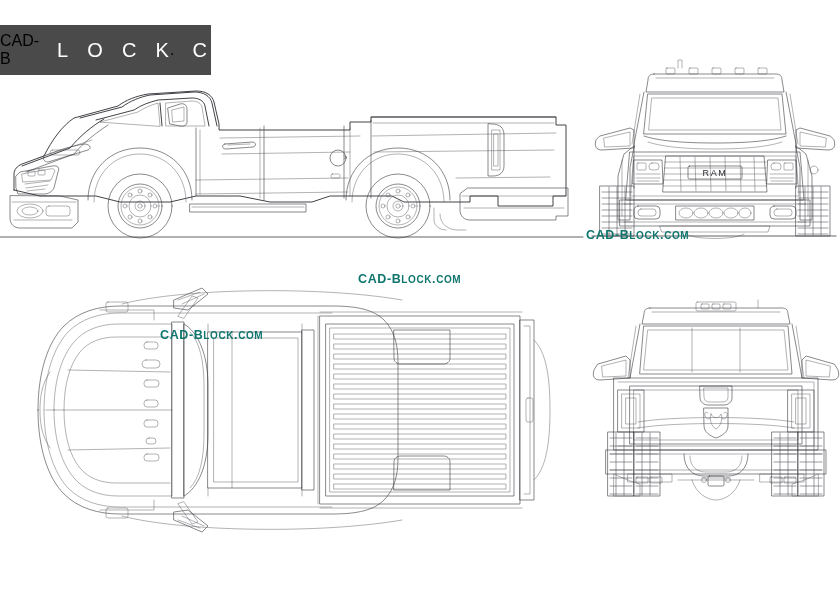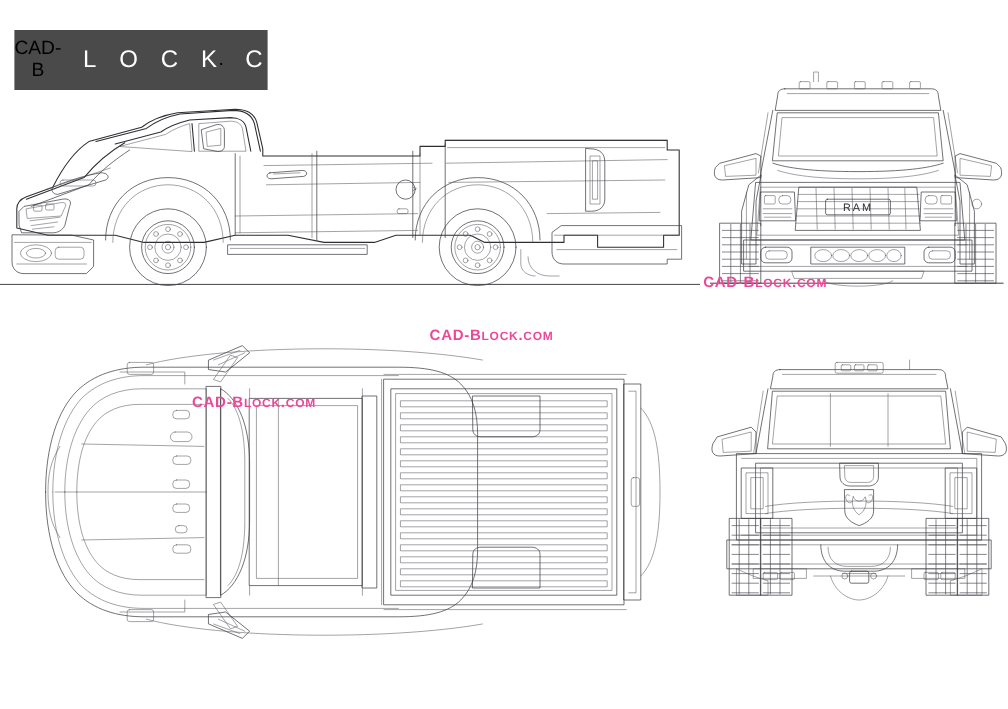--- a/index.html
+++ b/index.html
@@ -5,25 +5,25 @@
   html,body{margin:0;padding:0;background:#ffffff;}
   body{width:840px;height:591px;overflow:hidden;font-family:"Liberation Sans",sans-serif;}
   #sheet{position:relative;width:840px;height:591px;background:#fff;}
   svg.view{position:absolute;display:block;}
   .ln{fill:none;stroke:#2e2e33;stroke-width:0.9;stroke-linejoin:round;stroke-linecap:round;vector-effect:non-scaling-stroke;}
   .ln2{fill:none;stroke:#3a3a40;stroke-width:0.6;stroke-linejoin:round;stroke-linecap:round;vector-effect:non-scaling-stroke;}
   .lnt{fill:none;stroke:#55555c;stroke-width:0.45;stroke-linejoin:round;stroke-linecap:round;vector-effect:non-scaling-stroke;}
   .grd{fill:none;stroke:#3a3a40;stroke-width:0.8;}
   .tread{fill:none;stroke:#4a4a52;stroke-width:0.55;}
   
-  #wm-banner{position:absolute;left:12px;top:25px;width:211px;height:50px;background:#4a4a4a;
-    display:flex;align-items:center;text-align:center;}
+  #wm-banner{position:absolute;left:0;top:25px;width:211px;height:50px;background:#4a4a4a;
+    display:flex;align-items:center;}
   #wm-banner span{color:#fff;font-size:20px;letter-spacing:1.1px;padding-left:18px;
     font-family:"Liberation Sans",sans-serif;font-weight:400;}
-  .wm-text{position:absolute;color:#ec4899;font-size:12.5px;letter-spacing:0.6px;
+  .wm-text{position:absolute;color:#0f766e;font-size:12.5px;letter-spacing:0.6px;
     font-family:"Liberation Sans",sans-serif;font-weight:700;white-space:nowrap;}
   #wm-front{left:586px;top:228px;}
   #wm-top-a{left:358px;top:272px;}
   #wm-top-b{left:160px;top:328px;}
   .smallcap{font-size:0.80em;}
 </style>
 </head>
 <body>
 
 <div id="sheet">

